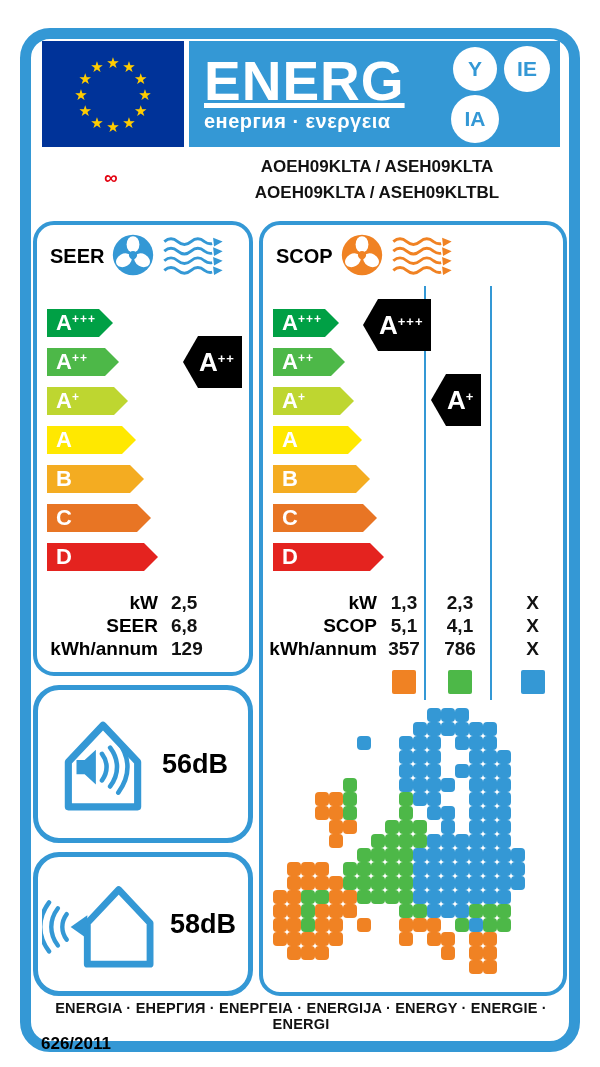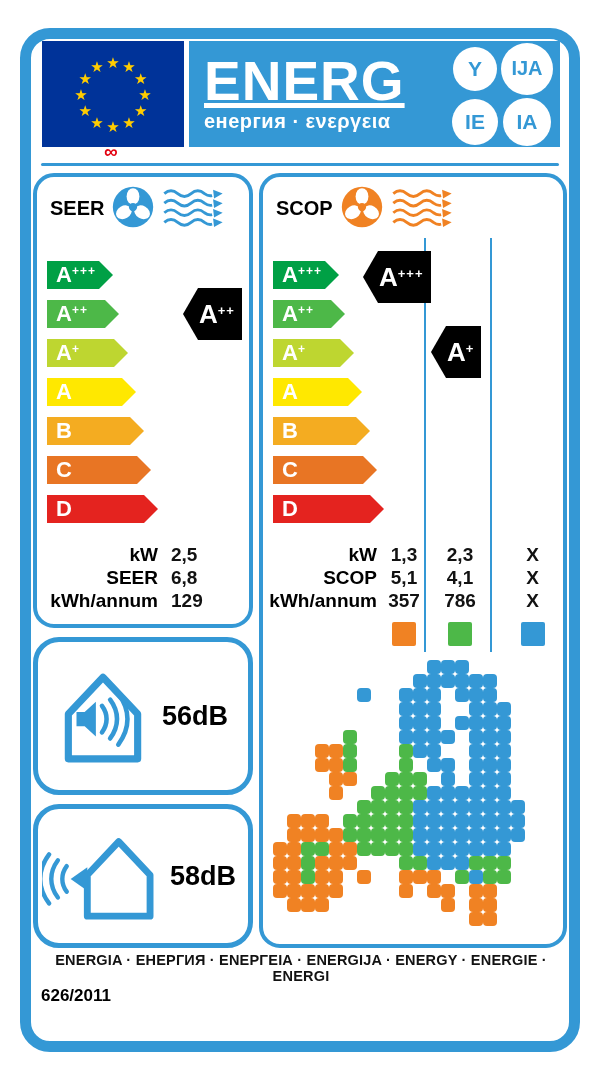--- a/index.html
+++ b/index.html
@@ -114,29 +114,32 @@
             <span class="star" style="color: rgb(255, 204, 0); left: 38.75%; top: 23.5862%;">★</span>
           </div>
       </div>
       <div class="band">
         <div class="band-text">
           <div class="energ">ENERG</div>
           <div class="energ-sub">енергия · ενεργεια</div>
         </div>
         <div class="badge-circles">
           <div class="circ c0">Y</div>
-          <div class="circ c1">IJA</div>
           <div class="circ c2">IE</div>
           <div class="circ c3">IA</div>
         </div>
       </div>
     </div>
 
     <div class="brand">
       <div class="fuji"><span class="inf">∞</span></div>
+      <div class="models">
+        <div>AOEH09KLTA / ASEH09KLTA</div>
+        <div>AOEH09KLTA / ASEH09KLTBL</div>
+      </div>
     </div>
     <div class="divider"></div>
 
     <div class="panels">
       <div class="left-col">
 
         <div class="panel seer-panel">
           <div class="panel-header">
             <span class="panel-title">SEER</span>
             <span>

